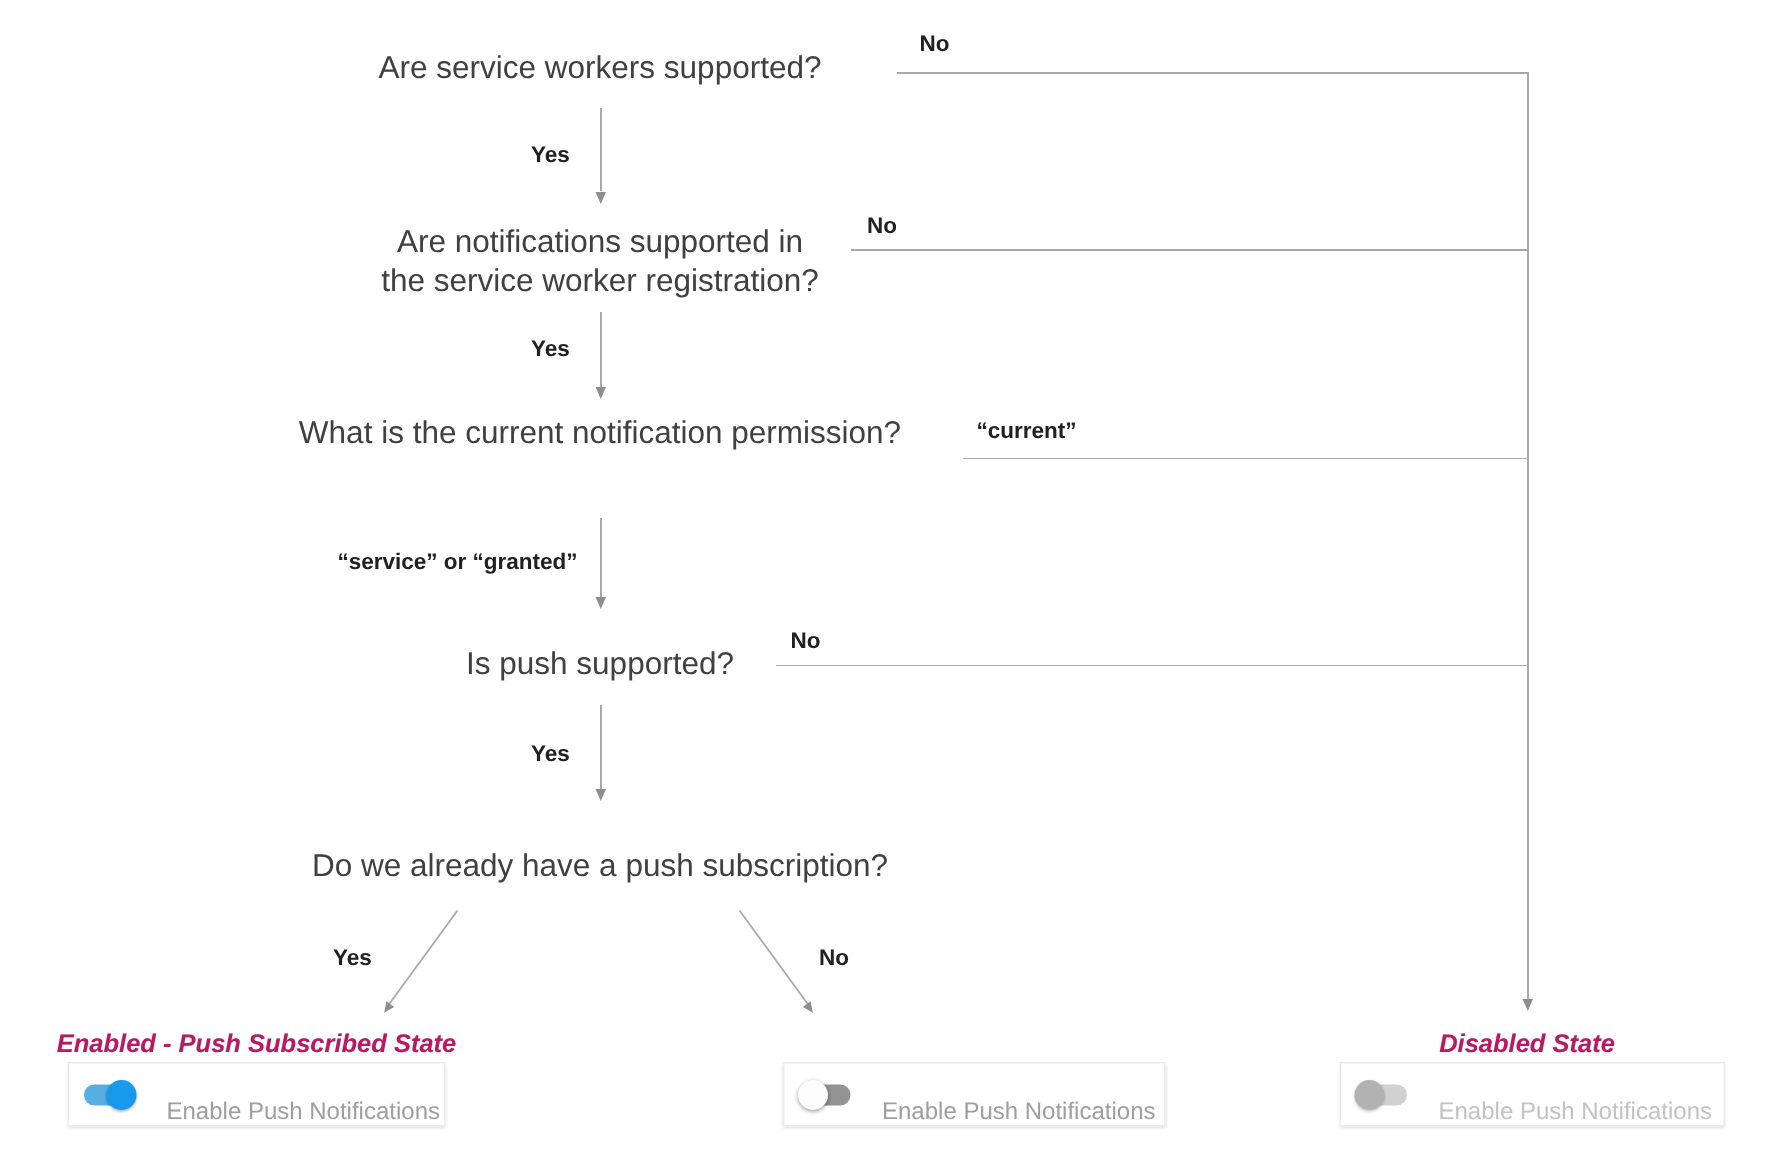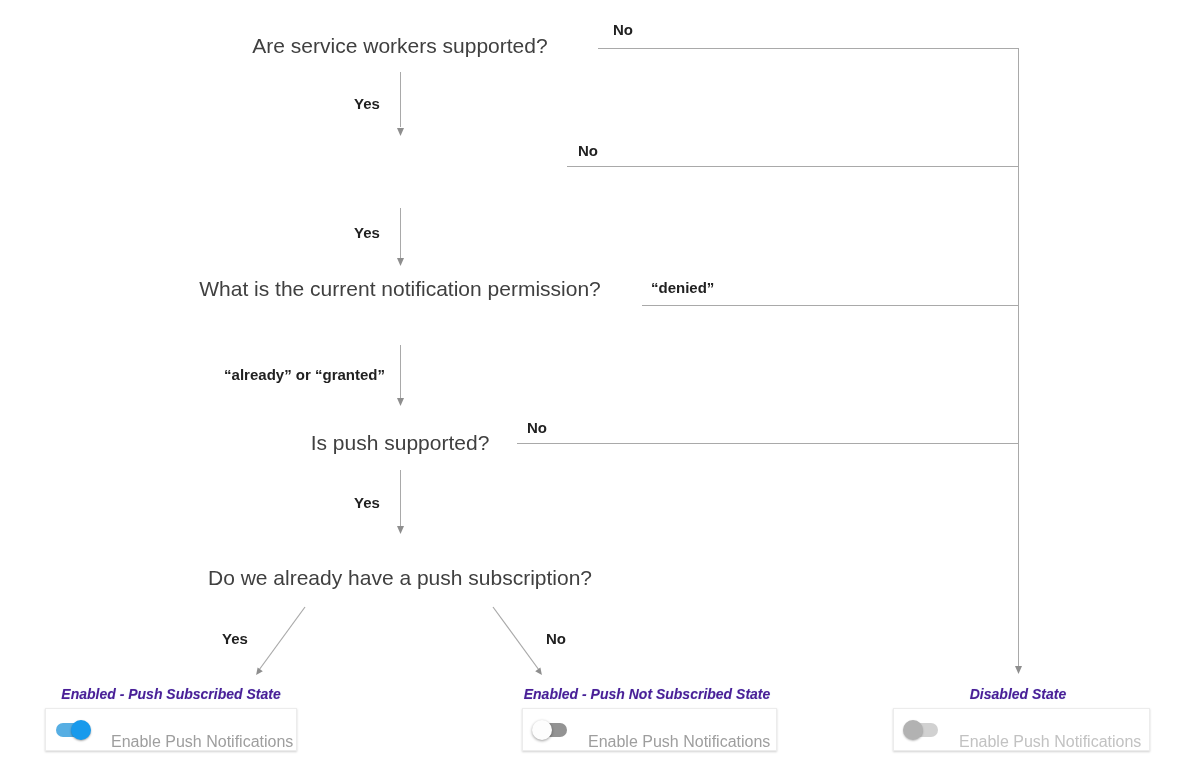--- a/index.html
+++ b/index.html
@@ -25,24 +25,24 @@
     font-size:15px;
     color:#212121;
     white-space:nowrap;
     font-weight:bold;
   }
   .bl-right{text-align:right;}
   .state-title{
     position:absolute;
     top:686px;
     transform:translateX(-50%);
-    font-size:14px;
+    font-size:17px;
     font-style:italic;
     font-weight:bold;
-    color:#4c1d95;
+    color:#be185d;
     text-shadow:0 0 1px #a9cdef;
     white-space:nowrap;
   }
   .card{
     position:absolute;
     top:708px;height:43px;
     box-sizing:border-box;
     background:#ffffff;
     border:1px solid #ececec;
     box-shadow:0 1px 2px rgba(0,0,0,0.18);
@@ -88,40 +88,43 @@
       <polygon points="397,398 404,398 400.5,406"></polygon>
       <polygon points="397,526 404,526 400.5,534"></polygon>
       <polygon points="1015,666 1022,666 1018.5,674"></polygon>
       <polygon points="256.1,675.1 257.6,667.5 262.8,671.3"></polygon>
       <polygon points="541.9,675.1 535.2,671.3 540.4,667.5"></polygon>
     </g>
   </svg>
 
   <div class="q" style="left:400px;top:33px">Are service workers supported?</div>
 
+  <div class="q" style="left:400px;top:149px">
+    <div>Are notifications supported in</div>
+    <div>the service worker registration?</div>
+  </div>
 
   <div class="q" style="left:400px;top:276px">What is the current notification permission?</div>
 
   <div class="q" style="left:400px;top:430px">Is push supported?</div>
 
   <div class="q" style="left:400px;top:565px">Do we already have a push subscription?</div>
 
   <div class="bl" style="left:354px;top:95px">Yes</div>
   <div class="bl" style="left:613px;top:21px">No</div>
   <div class="bl" style="left:354px;top:224px">Yes</div>
   <div class="bl" style="left:578px;top:142px">No</div>
-  <div class="bl bl-right" style="left:222px;top:366px;width:163px">“already” or “granted”</div>
-  <div class="bl" style="left:651px;top:279px">“denied”</div>
+  <div class="bl bl-right" style="left:222px;top:366px;width:163px">“service” or “granted”</div>
+  <div class="bl" style="left:651px;top:279px">“current”</div>
   <div class="bl" style="left:354px;top:494px">Yes</div>
   <div class="bl" style="left:527px;top:419px">No</div>
   <div class="bl" style="left:222px;top:630px">Yes</div>
   <div class="bl" style="left:546px;top:630px">No</div>
 
   <div class="state-title" style="left:171px">Enabled - Push Subscribed State</div>
-  <div class="state-title" style="left:647px">Enabled - Push Not Subscribed State</div>
   <div class="state-title" style="left:1018px">Disabled State</div>
 
   <div class="card" style="left:45px;width:252px">
     <span class="switch sw-on">
       <span class="track"></span>
       <span class="thumb"></span>
     </span>
     <span class="card-label">Enable Push Notifications</span>
   </div>
 

